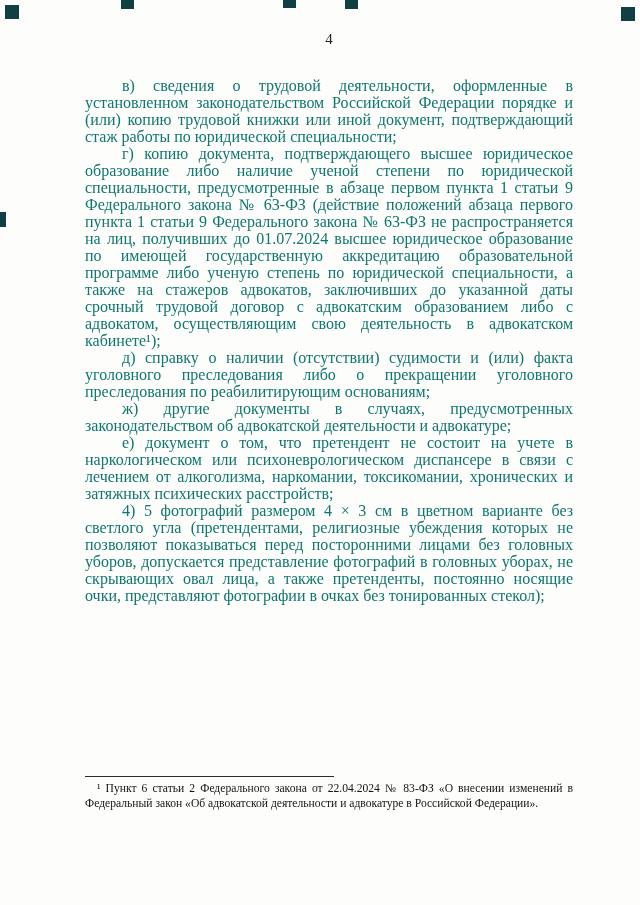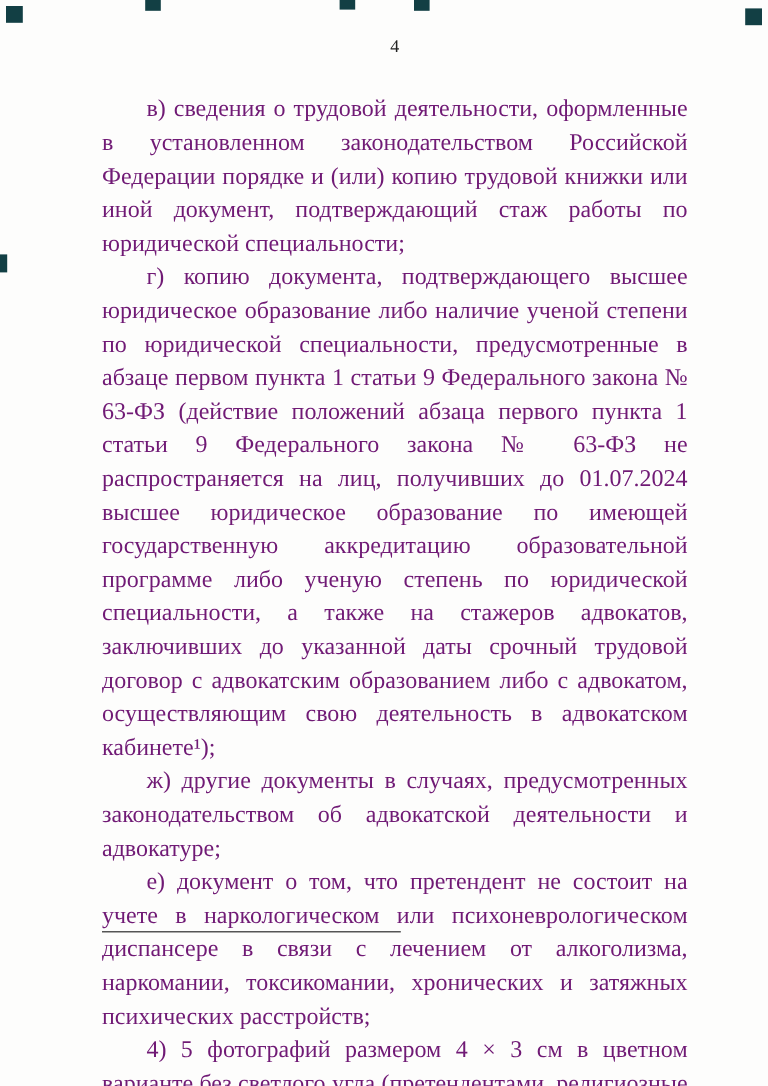--- a/index.html
+++ b/index.html
@@ -39,23 +39,23 @@
   .content {
     position: absolute;
     top: 77px;
     left: 85px;
     width: 488px;
   }
   .content p {
     margin: 0;
     text-align: justify;
     text-indent: 37px;
-    font-size: 20px;
-    line-height: 28px;
-    color: #701a75;
+    font-size: 16px;
+    line-height: 17px;
+    color: #0f766e;
   }
 
   .footnote {
     position: absolute;
     left: 85px;
     top: 776px;
     width: 488px;
   }
   .footnote-rule {
     width: 249px;
@@ -82,22 +82,24 @@
   <div class="scan-mark mark-top-2"></div>
   <div class="scan-mark mark-top-3"></div>
   <div class="scan-mark mark-top-right"></div>
   <div class="scan-mark mark-left-edge"></div>
 
   <div class="page-number">4</div>
 
   <div class="content">
     <p>в) сведения о трудовой деятельности, оформленные в установленном законодательством Российской Федерации порядке и (или) копию трудовой книжки или иной документ, подтверждающий стаж работы по юридической специальности;</p>
     <p>г) копию документа, подтверждающего высшее юридическое образование либо наличие ученой степени по юридической специальности, предусмотренные в абзаце первом пункта 1 статьи 9 Федерального закона № 63-ФЗ (действие положений абзаца первого пункта 1 статьи 9 Федерального закона № 63-ФЗ не распространяется на лиц, получивших до 01.07.2024 высшее юридическое образование по имеющей государственную аккредитацию образовательной программе либо ученую степень по юридической специальности, а также на стажеров адвокатов, заключивших до указанной даты срочный трудовой договор с адвокатским образованием либо с адвокатом, осуществляющим свою деятельность в адвокатском кабинете¹);</p>
+    <p>д) справку о наличии (отсутствии) судимости и (или) факта уголовного преследования либо о прекращении уголовного преследования по реабилитирующим основаниям;</p>
     <p>ж) другие документы в случаях, предусмотренных законодательством об адвокатской деятельности и адвокатуре;</p>
     <p>е) документ о том, что претендент не состоит на учете в наркологическом или психоневрологическом диспансере в связи с лечением от алкоголизма, наркомании, токсикомании, хронических и затяжных психических расстройств;</p>
     <p>4) 5 фотографий размером 4 × 3 см в цветном варианте без светлого угла (претендентами, религиозные убеждения которых не позволяют показываться перед посторонними лицами без головных уборов, допускается представление фотографий в головных уборах, не скрывающих овал лица, а также претенденты, постоянно носящие очки, представляют фотографии в очках без тонированных стекол);</p>
   </div>
 
   <div class="footnote">
     <div class="footnote-rule"></div>
+    <p>¹ Пункт 6 статьи 2 Федерального закона от 22.04.2024 № 83-ФЗ «О внесении изменений в Федеральный закон «Об адвокатской деятельности и адвокатуре в Российской Федерации».</p>
   </div>
 
 </div>
 
 </body></html>

